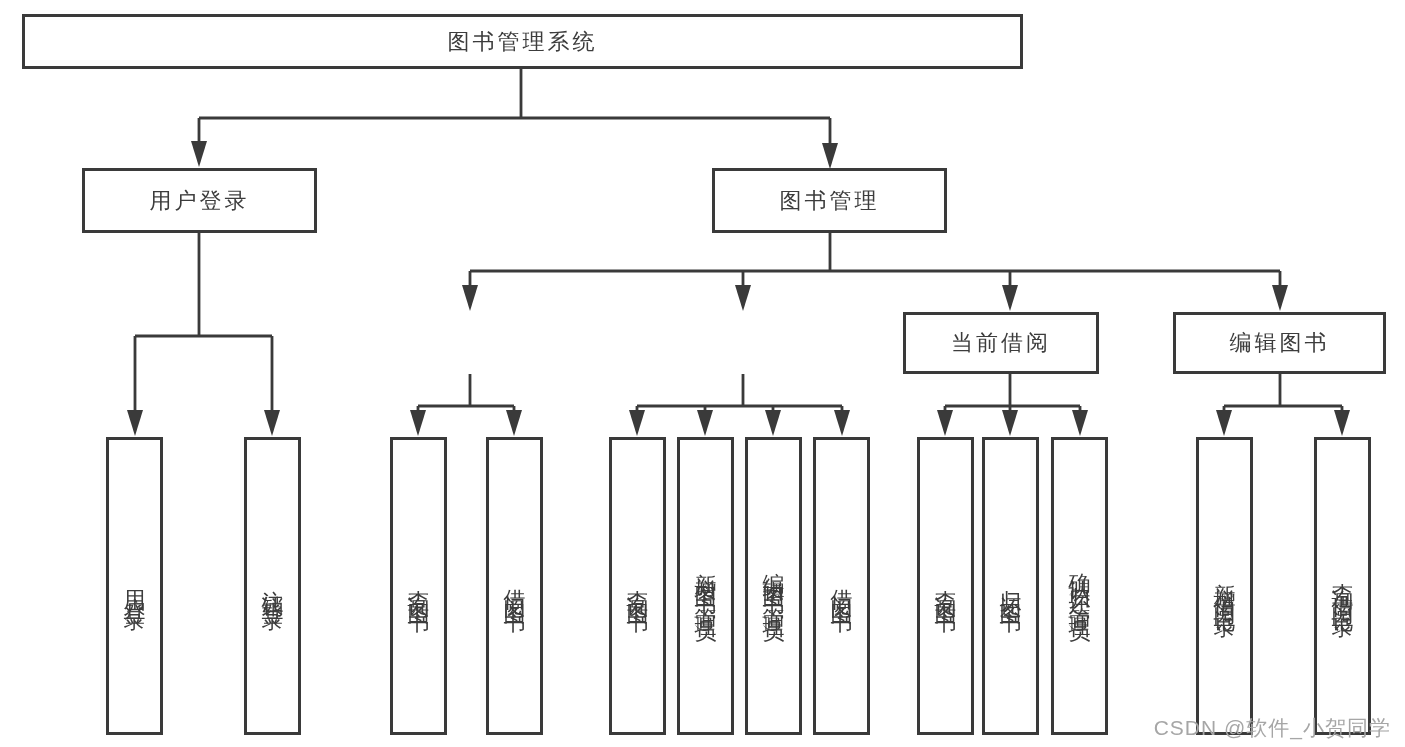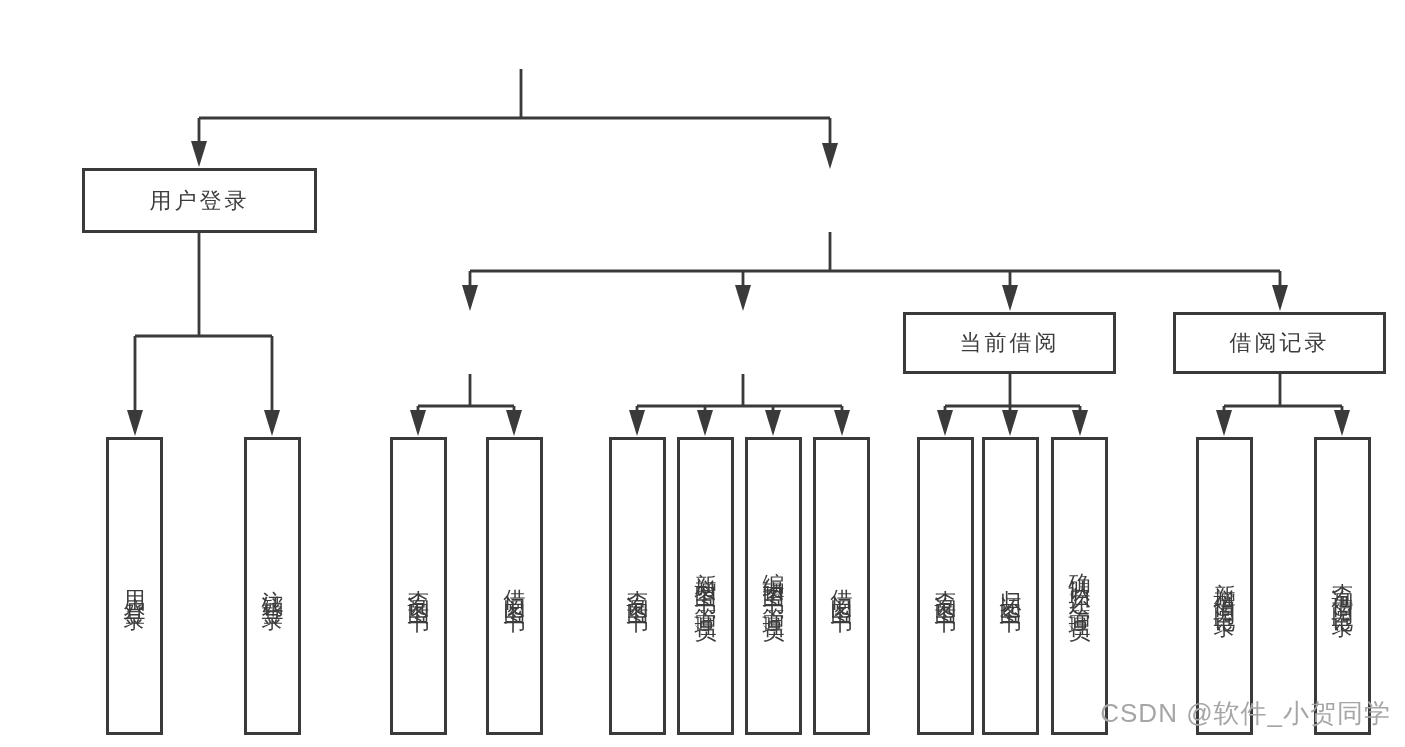--- a/index.html
+++ b/index.html
@@ -39,22 +39,22 @@
   .leaf span {
     writing-mode: vertical-rl;
     text-orientation: mixed;
     font-size: 22px;
     letter-spacing: 7px;
     line-height: 1.0;
   }
   .watermark {
     position: absolute;
     right: 14px;
-    bottom: 16px;
-    font-size: 26px;
+    bottom: 5px;
+    font-size: 21px;
     letter-spacing: 1px;
     color: var(--watermark, #a6a6a6);
     white-space: nowrap;
   }
 </style>
 </head>
 <body>
 
 <div id="stage">
 
@@ -83,30 +83,36 @@
       <polygon points="765,410 781,410 773,436"></polygon>
       <polygon points="834,410 850,410 842,436"></polygon>
       <polygon points="937,410 953,410 945,436"></polygon>
       <polygon points="1002,410 1018,410 1010,436"></polygon>
       <polygon points="1072,410 1088,410 1080,436"></polygon>
       <polygon points="1216,410 1232,410 1224,436"></polygon>
       <polygon points="1334,410 1350,410 1342,436"></polygon>
     </g>
   </svg>
 
+  <div class="node" style="left:22px; top:14px; width:1001px; height:55px;">
+    <span>图书管理系统</span>
+  </div>
 
   <div class="node" style="left:82px; top:168px; width:235px; height:65px;">
     <span>用户登录</span>
   </div>
+  <div class="node" style="left:712px; top:168px; width:235px; height:65px;">
+    <span>图书管理</span>
+  </div>
 
-  <div class="node" style="left:903px; top:312px; width:213px; height:62px;">
+  <div class="node" style="left:903px; top:312px; width:196px; height:62px;">
     <span>当前借阅</span>
   </div>
   <div class="node" style="left:1173px; top:312px; width:213px; height:62px;">
-    <span>借阅记录</span>
+    <span>编辑图书</span>
   </div>
 
   <div class="node leaf" style="left:106px; top:437px; width:57px; height:298px;">
     <span>用户登录</span>
   </div>
   <div class="node leaf" style="left:244px; top:437px; width:57px; height:298px;">
     <span>注销登录</span>
   </div>
 
   <div class="node leaf" style="left:390px; top:437px; width:57px; height:298px;">

